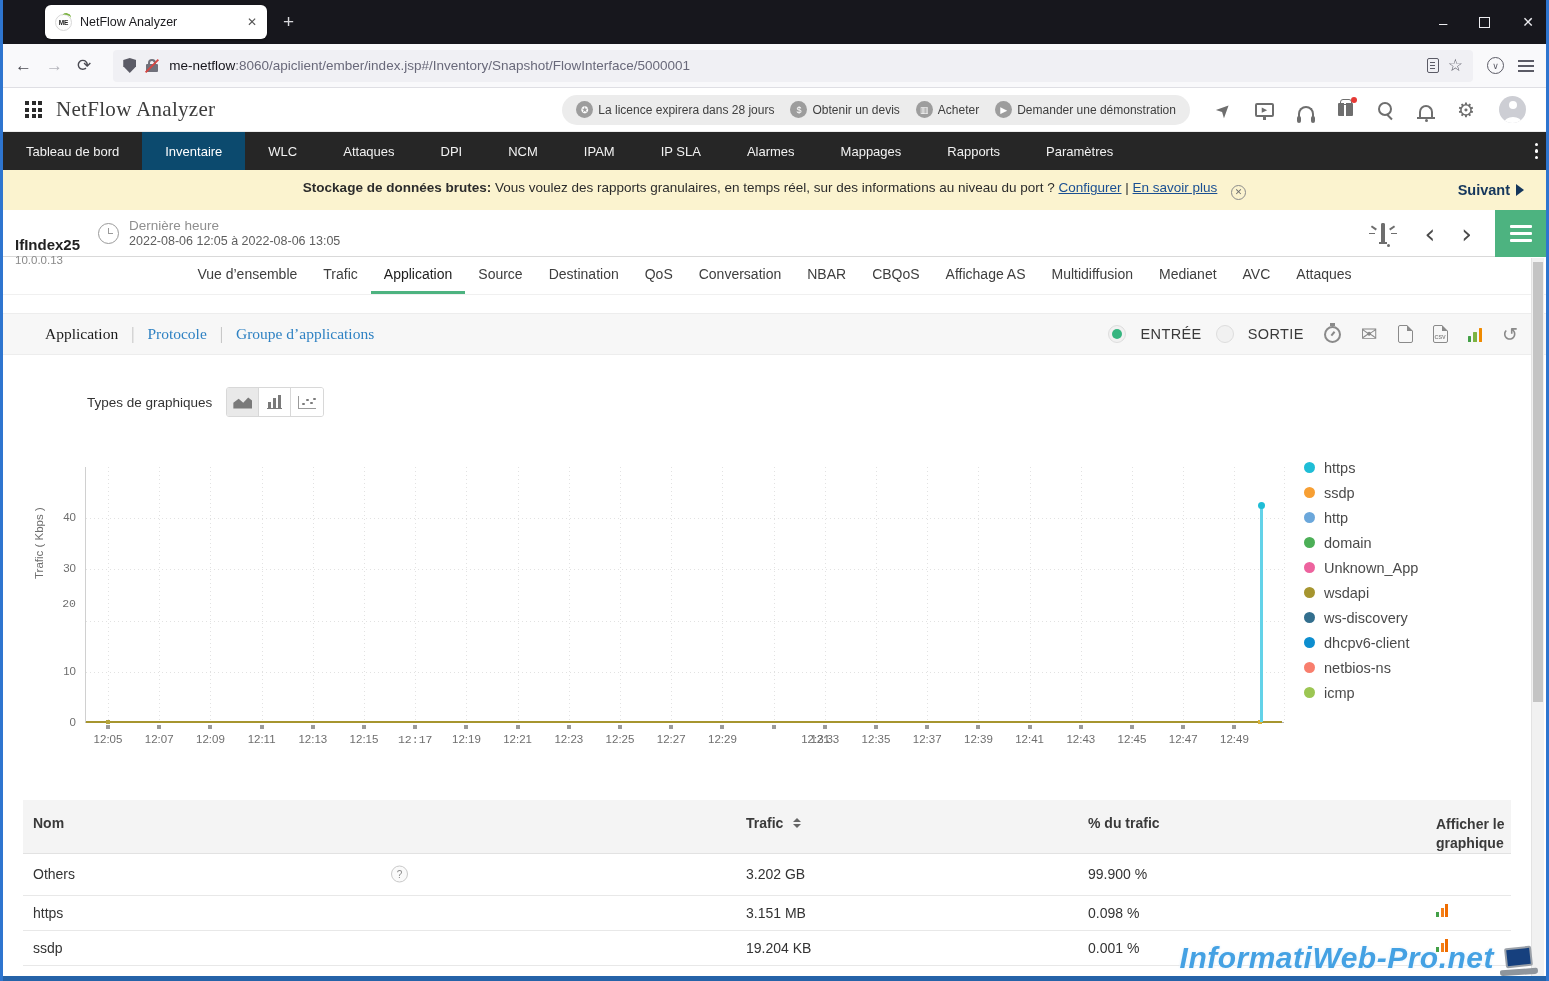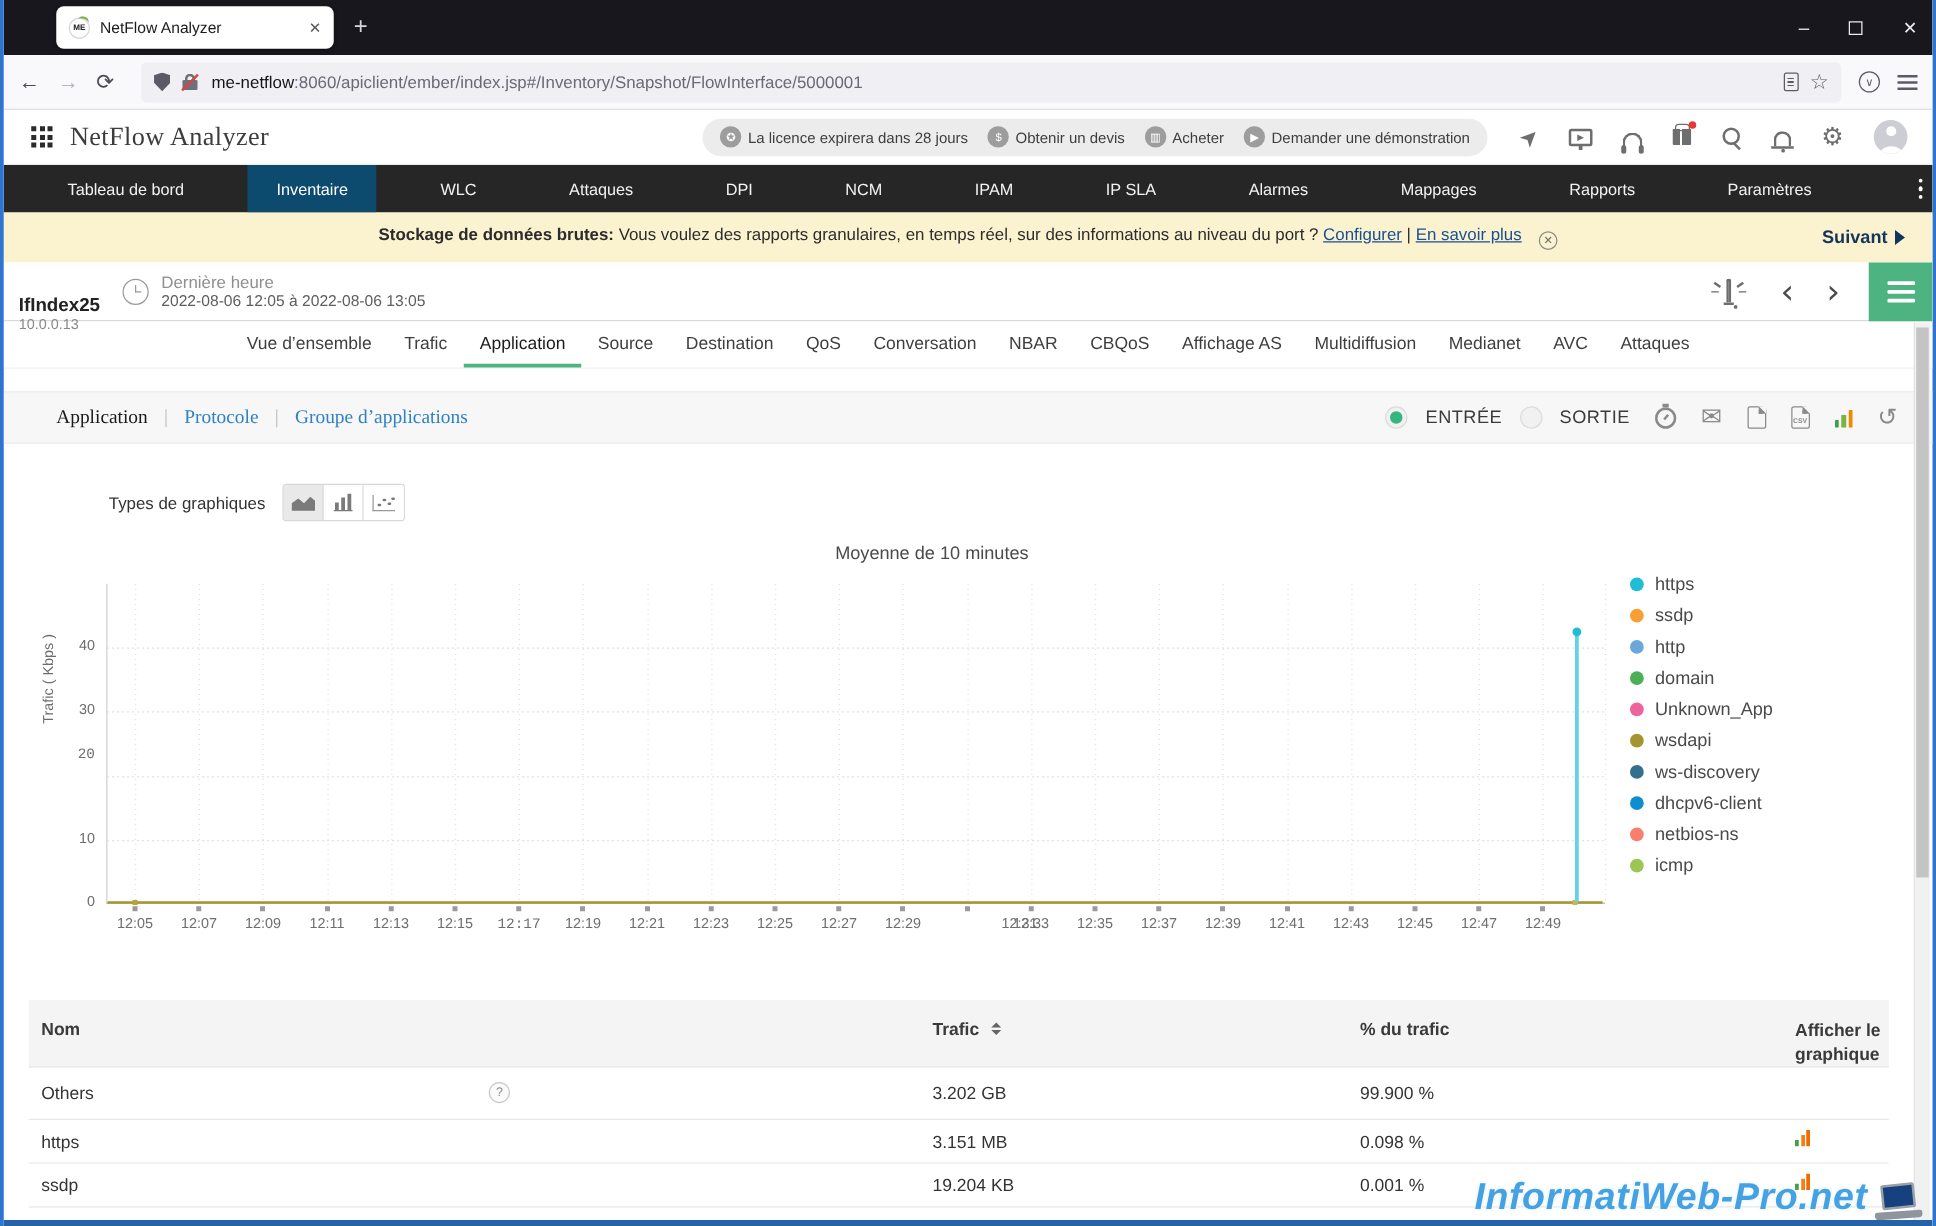--- a/index.html
+++ b/index.html
@@ -72,21 +72,21 @@
   .search-ic::after { content:""; position:absolute; bottom:1px; right:2px; width:7px; height:2px; background:#6e6e6e; transform:rotate(45deg); }
   .bell { position:relative; width:14px; height:12px; border:2px solid #6e6e6e; border-bottom:none; border-radius:8px 8px 0 0; margin-top:3px; }
   .bell::before { content:""; position:absolute; bottom:-2px; left:-4px; right:-4px; height:2px; background:#6e6e6e; }
   .bell::after { content:""; position:absolute; bottom:-5px; left:4px; width:3px; height:3px; background:#6e6e6e; border-radius:50%; }
   .gear { font-size:20px; color:#6e6e6e; line-height:1; }
   .avatar { width:27px; height:27px; border-radius:50%; background:#cdced4; position:relative; overflow:hidden; }
   .avatar::before { content:""; position:absolute; top:5px; left:9.5px; width:8px; height:8px; background:#fff; border-radius:50%; }
   .avatar::after { content:""; position:absolute; bottom:-6px; left:4.5px; width:18px; height:12px; background:#fff; border-radius:50% 50% 0 0; }
   
   .mainnav { height:38px; background:#262626; display:flex; align-items:stretch; color:#f2f2f2; font-size:13px; position:relative; }
-  .mn-item { display:flex; align-items:center; padding:0 23px; white-space:nowrap;margin-left:28px; }
+  .mn-item { display:flex; align-items:center; padding:0 23px; white-space:nowrap; }
   .mn-item.active { background:#0c4a6e; color:#fff; }
   .kebab { position:absolute; right:8px; top:0; height:38px; display:flex; flex-direction:column; justify-content:center; gap:3px; }
   .kebab i { width:3.5px; height:3.5px; background:#fff; border-radius:50%; }
   
   .banner { height:40px; background:#fbf3cf; display:flex; align-items:center; font-size:13.5px; color:#2c2c2c; position:relative; }
   .banner-center { flex:1; text-align:center; }
   .banner a { color:#1a4f92; text-decoration:underline; }
   .banner-close { display:inline-flex; width:15px; height:15px; border:1px solid #8a8a8a; border-radius:50%;
                   align-items:center; justify-content:center; font-size:9px; color:#6e6e6e; margin-left:10px; vertical-align:-3px; }
   .suivant { position:absolute; right:22px; font-size:14.5px; font-weight:bold; color:#14365c; display:flex; align-items:center; gap:6px; }
@@ -411,21 +411,20 @@
           <i style="left:3px;top:7px"></i>
           <i style="left:7px;top:3px"></i>
           <i style="left:11px;top:6px"></i>
           <i style="left:14px;top:2px"></i>
         </span>
       </span>
   </span>
 </div>
 
 <div class="chartwrap">
-  <div class="charttitle">Moyenne de 10 minutes</div>
   <div class="ytitle">Trafic ( Kbps )</div>
   <div class="plot" id="plot">
       <div class="vgrid" style="left: 22px;"></div>
       <div class="xtick" style="left: 20px;"></div>
       <div class="xlabel" style="left: 0px;">12:05</div>
       <div class="vgrid" style="left: 73.2px;"></div>
       <div class="xtick" style="left: 71.2px;"></div>
       <div class="xlabel" style="left: 51.2px;">12:07</div>
       <div class="vgrid" style="left: 124.4px;"></div>
       <div class="xtick" style="left: 122.4px;"></div>

